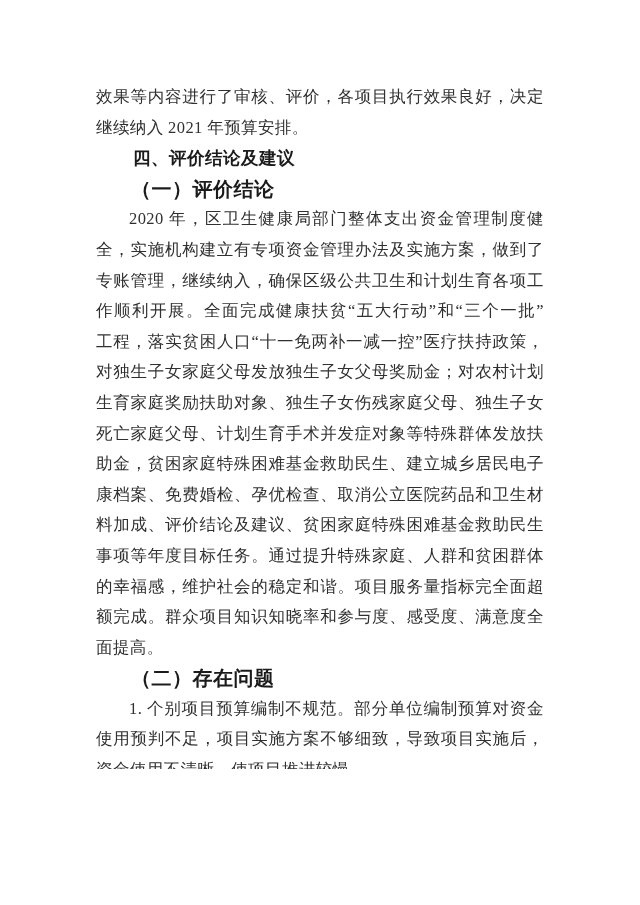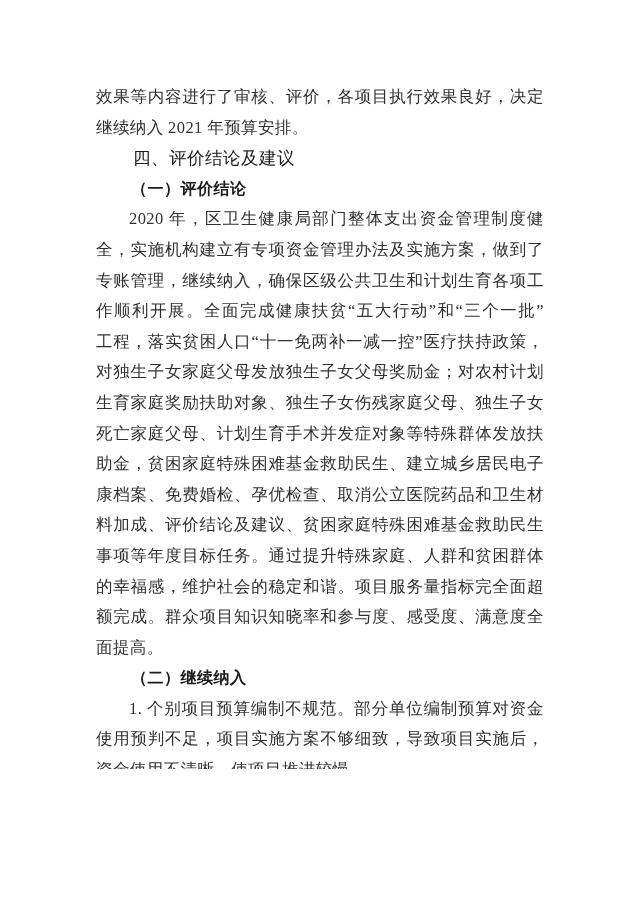--- a/index.html
+++ b/index.html
@@ -33,29 +33,29 @@
   }
   .line.just {
     text-align: justify;
     text-align-last: justify;
     text-justify: inter-character;
   }
   .line.indent { text-indent: 33px; }
 
   .line.h1 {
     font-family: "Liberation Sans", "DejaVu Sans", sans-serif;
-    font-weight: 400;
+    font-weight: 700;
     font-size: 17.5px;
     letter-spacing: 0.5px;
     color: var(--heading-color, #1b1b1b);
     text-indent: 37px;
   }
   .line.h2 {
     font-weight: 700;
-    font-size: 16px;
+    font-size: 20px;
     letter-spacing: 0.5px;
     color: var(--heading-color, #1b1b1b);
     text-indent: 35px;
   }
 
   .page-number {
     position: absolute;
     top: 825px;
     left: 0;
     width: 600px;
@@ -83,19 +83,19 @@
       <div class="line body just">对独生子女家庭父母发放独生子女父母奖励金；对农村计划</div>
       <div class="line body just">生育家庭奖励扶助对象、独生子女伤残家庭父母、独生子女</div>
       <div class="line body just">死亡家庭父母、计划生育手术并发症对象等特殊群体发放扶</div>
       <div class="line body just">助金，贫困家庭特殊困难基金救助民生、建立城乡居民电子健</div>
       <div class="line body just">康档案、免费婚检、孕优检查、取消公立医院药品和卫生材</div>
       <div class="line body just">料加成、评价结论及建议、贫困家庭特殊困难基金救助民生</div>
       <div class="line body just">事项等年度目标任务。通过提升特殊家庭、人群和贫困群体</div>
       <div class="line body just">的幸福感，维护社会的稳定和谐。项目服务量指标完全面超</div>
       <div class="line body just">额完成。群众项目知识知晓率和参与度、感受度、满意度全</div>
       <div class="line body">面提高。</div>
-      <div class="line h2">（二）继续纳入</div>
+      <div class="line h2">（二）存在问题</div>
       <div class="line body just indent">1. 个别项目预算编制不规范。部分单位编制预算对资金</div>
       <div class="line body just">使用预判不足，项目实施方案不够细致，导致项目实施后，</div>
       <div class="line body">资金使用不清晰，使项目推进较慢。</div>
     </div>
   <div class="page-number">46</div>
 </div>
 
 </body></html>

